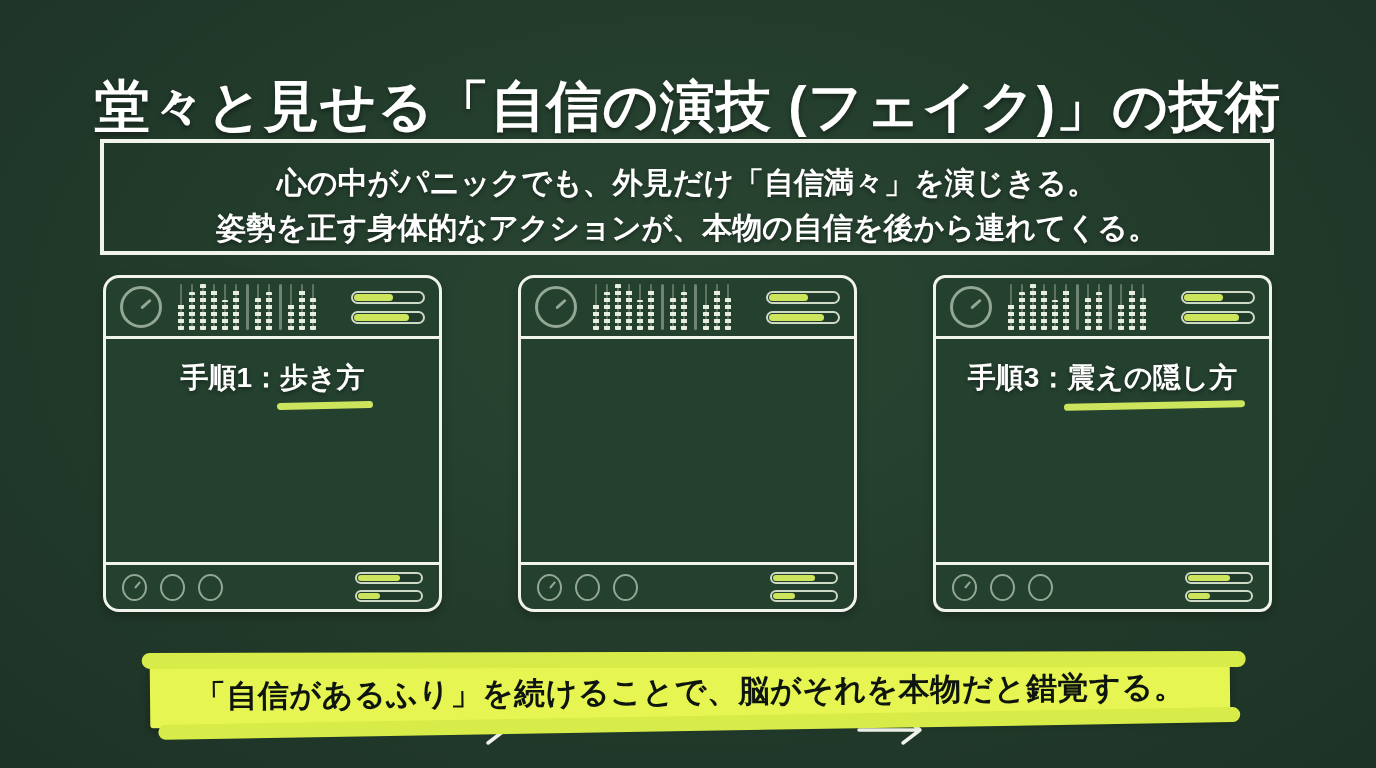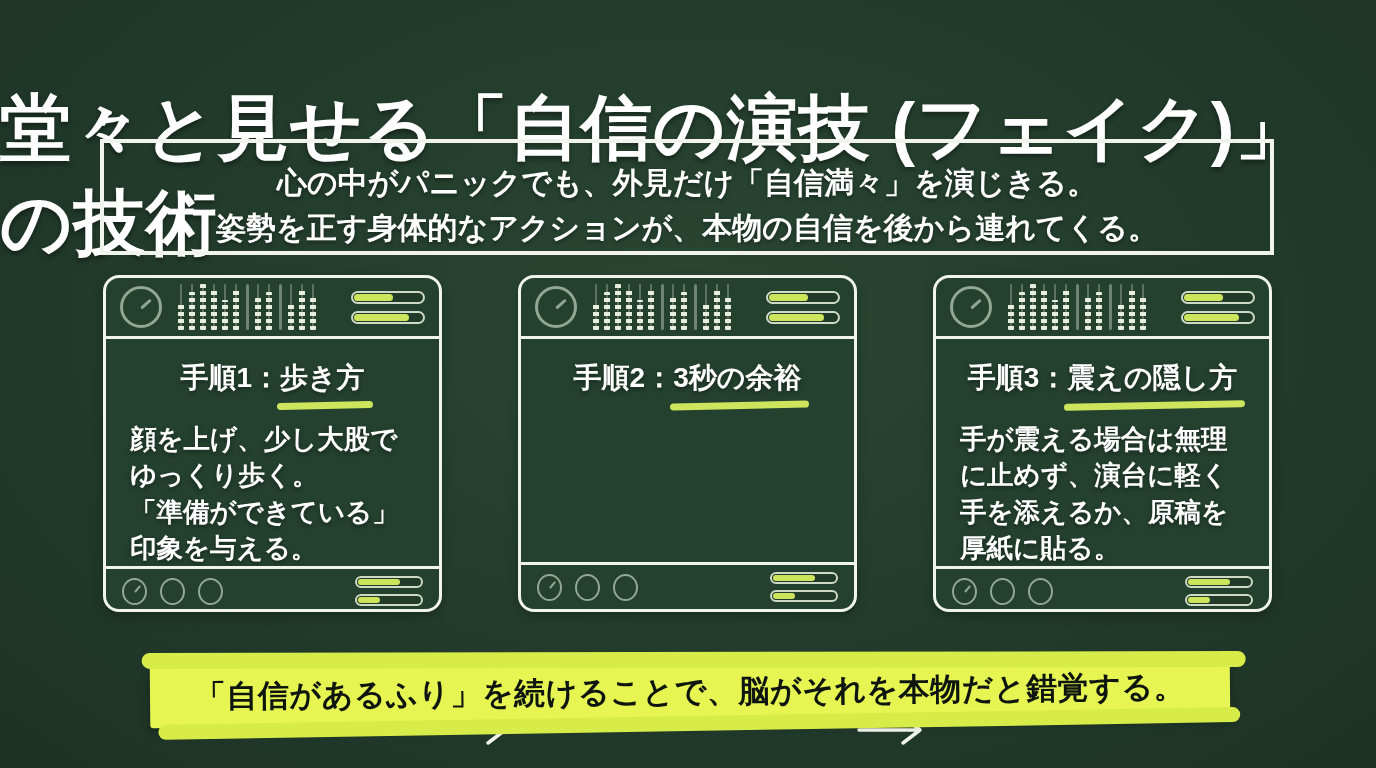--- a/index.html
+++ b/index.html
@@ -10,41 +10,41 @@
   }
   :root{
     --lime:#cde55c;
     --banner-lime:#e7f553;
     --border-white:#f1f4ec;
     --muted:#93a795;
     --card-bg:#24402e;
   }
   .page-title{
     position:absolute;top:33px;left:0;width:100%;
-    text-align:left;color:#fff;font-size:71px;font-weight:800;letter-spacing:1px;
+    text-align:center;color:#fff;font-size:55px;font-weight:800;letter-spacing:1px;
     text-shadow:0 3px 5px rgba(0,0,0,.4);
   }
   .intro-box{
     position:absolute;left:100px;top:139px;width:1166px;height:108px;
     border:4px solid var(--border-white);
     display:flex;flex-direction:column;justify-content:flex-end;align-items:center;
   }
   .intro-text{
     color:#fff;font-size:30px;font-weight:700;line-height:1.52;text-align:center;
     white-space:pre-line;text-shadow:0 2px 4px rgba(0,0,0,.4);
   }
   .cards-row{position:absolute;left:0;top:275px;width:1376px;height:337px;padding-left:28px;}
   .step-card{
     position:absolute;top:0;width:339px;height:337px;box-sizing:border-box;
     background:var(--card-bg);
     border:3.5px solid var(--border-white);border-radius:16px;
     box-shadow:0 4px 10px rgba(0,0,0,.25);
     display:flex;flex-direction:column;
   }
-  .card-1{left:103px;} .card-2{left:518px;} .card-3{left:933px;}
+  .card-1{left:103px;} .card-2{left:518px;} .card-3{left:933px;border-radius:12px;}
   .card-header{
     height:58px;flex:0 0 58px;border-bottom:3px solid var(--border-white);
     display:flex;align-items:center;padding:0 14px;gap:10px;box-sizing:content-box;
   }
   .dial{
     width:36px;height:36px;border:3px solid var(--muted);border-radius:50%;
     position:relative;flex:0 0 auto;
   }
   .dial::after{
     content:"";position:absolute;left:50%;top:50%;width:13px;height:2.5px;
@@ -183,24 +183,20 @@
             <div class="fill" style="width: 55%;"></div>
           </div>
           <div class="pill">
             <div class="fill" style="width: 78%;"></div>
           </div>
         </div>
     </div>
     <div class="card-title-row">
       <span>手順1：</span><span class="keyword">歩き方</span>
     </div>
-    <div class="card-body-text">顔を上げ、少し大股で
-ゆっくり歩く。
-「準備ができている」
-印象を与える。</div>
     <div class="card-footer">
       <div class="dots">
         <div class="dot ticked"></div>
         <div class="dot"></div>
         <div class="dot"></div>
       </div>
       <div class="pills">
           <div class="pill">
             <div class="fill" style="width: 65%;"></div>
           </div>
@@ -268,23 +264,20 @@
         </div>
       <div class="pills">
           <div class="pill">
             <div class="fill" style="width: 55%;"></div>
           </div>
           <div class="pill">
             <div class="fill" style="width: 78%;"></div>
           </div>
         </div>
     </div>
-    <div class="card-title-row">
-      <span>手順2：</span><span class="keyword">3秒の余裕</span>
-    </div>
     <div class="card-footer">
       <div class="dots">
         <div class="dot ticked"></div>
         <div class="dot"></div>
         <div class="dot"></div>
       </div>
       <div class="pills">
           <div class="pill">
             <div class="fill" style="width: 65%;"></div>
           </div>
@@ -355,24 +348,20 @@
             <div class="fill" style="width: 55%;"></div>
           </div>
           <div class="pill">
             <div class="fill" style="width: 78%;"></div>
           </div>
         </div>
     </div>
     <div class="card-title-row">
       <span>手順3：</span><span class="keyword">震えの隠し方</span>
     </div>
-    <div class="card-body-text">手が震える場合は無理
-に止めず、演台に軽く
-手を添えるか、原稿を
-厚紙に貼る。</div>
     <div class="card-footer">
       <div class="dots">
         <div class="dot ticked"></div>
         <div class="dot"></div>
         <div class="dot"></div>
       </div>
       <div class="pills">
           <div class="pill">
             <div class="fill" style="width: 65%;"></div>
           </div>

